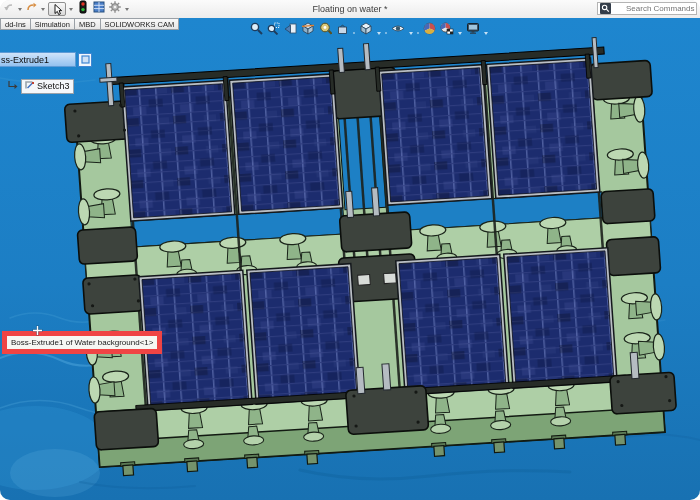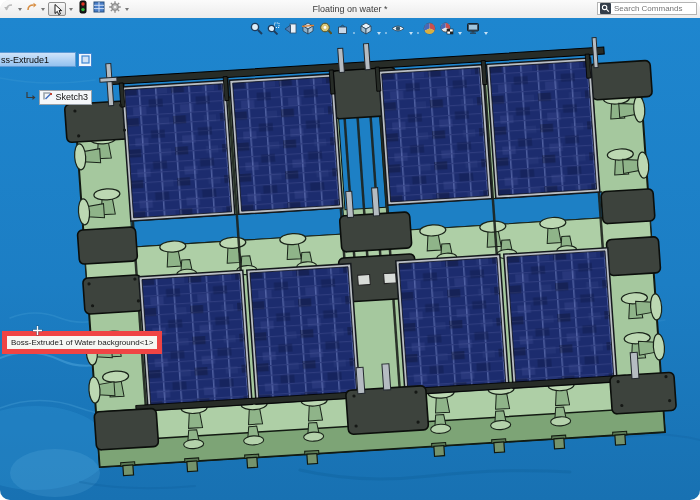--- a/index.html
+++ b/index.html
@@ -10,21 +10,21 @@
   .titlebar { position:absolute; left:0; top:0; width:700px; height:18px;
     background:linear-gradient(#fbfbfb,#ececec); z-index:40; }
   .tb-icons { position:absolute; left:2px; top:1px; height:16px; display:flex; align-items:center; gap:2px; }
   .tb-caret { width:0; height:0; border-left:2.5px solid transparent; border-right:2.5px solid transparent;
     border-top:3px solid #777; margin:0 1px; }
   .select-btn { width:18px; height:14px; border:1px solid #8f8f8f; border-radius:2px;
     background:linear-gradient(#f8f8f8,#d9d9d9); display:flex; align-items:center; justify-content:center; }
   .win-title { position:absolute; left:0; top:0; width:700px; height:18px; text-align:center;
     font-size:9px; line-height:18px; color:#3c3c3c; pointer-events:none; }
   .search-box { position:absolute; right:3px; top:2px; width:100px; height:13px; background:#fff;
-    border:1px solid #b4b4b4; display:flex; align-items:center; padding:0 2px; gap:3px; }
+    border:1px solid #b4b4b4; display:flex; align-items:center; padding:0 2px; gap:15px; }
   .search-box input { border:none; outline:none; width:78px; font-size:8px; color:#555;
     font-family:"Liberation Sans", sans-serif; background:transparent; }
 
   
   .viewport { position:absolute; left:0; top:18px; width:700px; height:482px; }
   .scene { position:absolute; left:0; top:0; }
 
   
   .tabs { position:absolute; left:0; top:0; height:12px; display:flex; z-index:30; }
   .tab { height:12px; line-height:11px; font-size:7.5px; color:#222; padding:0 4px;
@@ -37,21 +37,21 @@
   .hud-caret { width:0; height:0; border-left:2.5px solid transparent; border-right:2.5px solid transparent;
     border-top:3.5px solid #d9eaf7; opacity:.9; margin-top:6px; }
 
   
   .tree { position:absolute; left:0; top:34px; z-index:30; }
   .tree-row1 { display:flex; align-items:center; }
   .tree-sel { height:15px; width:76px; background:linear-gradient(#cfe4fa,#94c1ef);
     border:1px solid #5e9bd6; border-left:none; font-size:9px; color:#0a0a0a; line-height:14px; padding-left:1px; white-space:nowrap; overflow:hidden; }
   .tree-featicon { width:14px; height:14px; border:1.5px solid #3f86d2; background:#f2f7fc;
     margin-left:2px; display:flex; align-items:center; justify-content:center; }
-  .tree-row2 { display:flex; align-items:center; margin-top:21px; margin-left:7px;justify-content:flex-end; }
+  .tree-row2 { display:flex; align-items:center; margin-top:10px; margin-left:7px; }
   .tree-item2 { height:15px; display:flex; align-items:center; gap:2px; background:#f4f7fa;
     border:1px solid #9aa2aa; padding:0 3px 0 2px; margin-left:3px; font-size:9px; color:#111; white-space:nowrap; }
 
   
   .tooltip { position:absolute; left:2px; top:313px; background:#f6f7f3; border:5px solid #ef4444;
     font-size:8px; color:#1a1a1a; padding:2px 4px; white-space:nowrap; z-index:30; }
 
   .cursor-cross { position:absolute; left:32px; top:304px; z-index:31; }
 </style>
 </head>
@@ -335,20 +335,26 @@
           <rect x="262" y="272" width="7" height="26"></rect>
             <rect x="288" y="270" width="7" height="26"></rect>
           <rect x="536" y="274" width="7" height="26"></rect>
           <rect x="34" y="-46" width="5" height="42"></rect>
             <rect x="27" y="-32" width="17" height="4"></rect>
           <rect x="520" y="-42" width="4" height="30"></rect>
         </g>
       </g>
     </svg>
 
+    <div class="tabs">
+      <div class="tab">dd-Ins</div>
+      <div class="tab">Simulation</div>
+      <div class="tab">MBD</div>
+      <div class="tab">SOLIDWORKS CAM</div>
+    </div>
 
     <div class="hud">
       <span>
         <svg width="13" height="13">
             <circle cx="5" cy="5" r="3.6" fill="#ddeefa" stroke="#1e3c5c" stroke-width="1.4"></circle>
             <line x1="8" y1="8" x2="12" y2="12" stroke="#1e3c5c" stroke-width="2"></line>
           </svg>
       </span>
       <span>
         <svg width="13" height="13">

